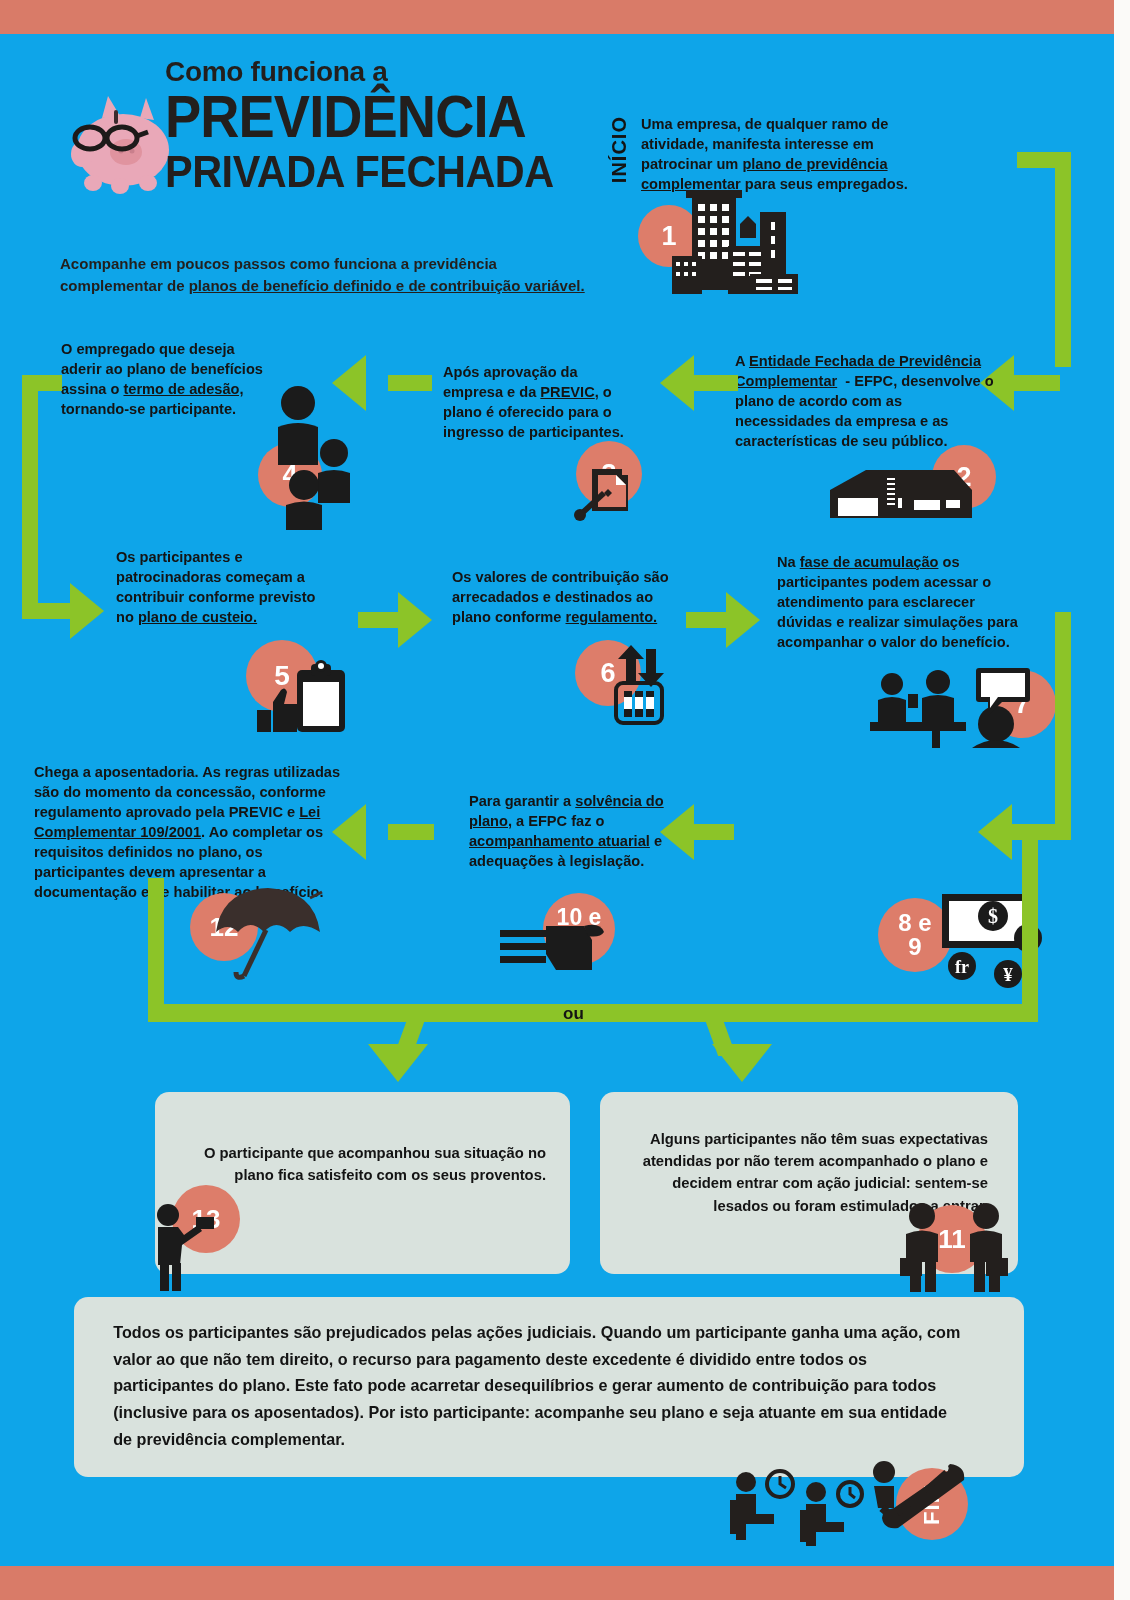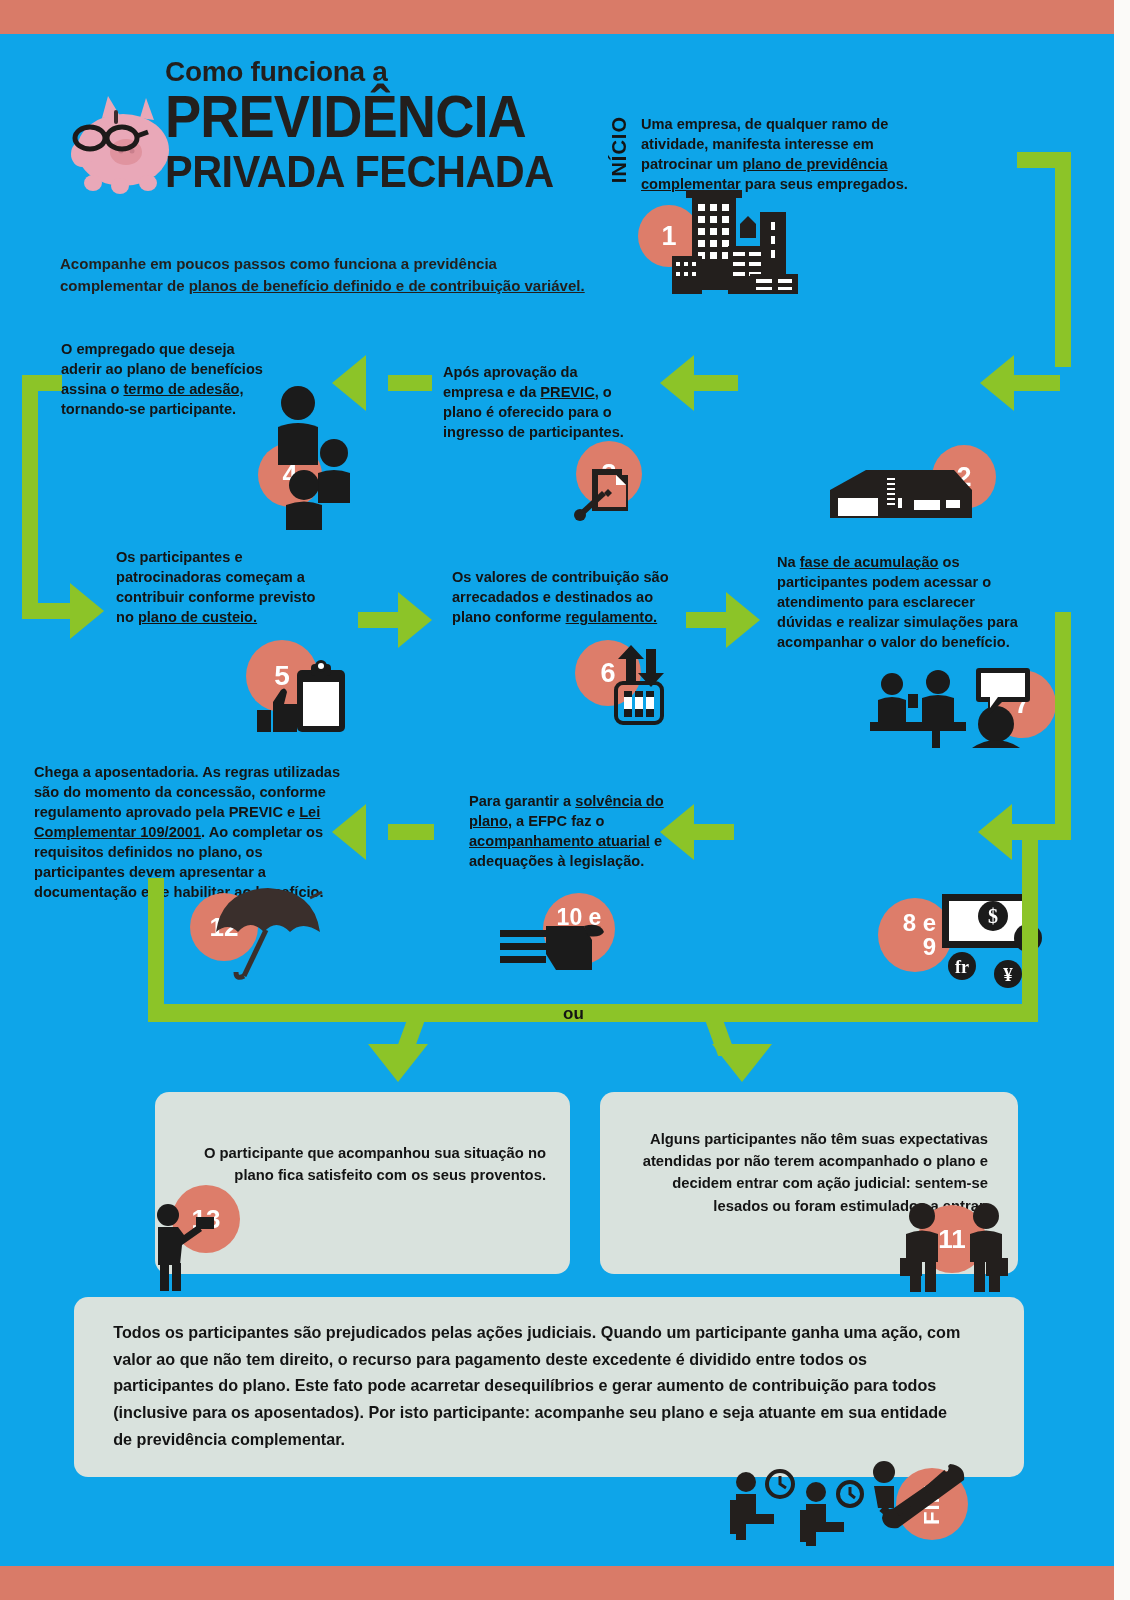--- a/index.html
+++ b/index.html
@@ -157,20 +157,23 @@
           <rect x="106" y="97" width="14" height="3"></rect>
         </g>
     </svg>
   </div>
 
   <div class="g" style="left:1017px;top:152px;width:54px;height:16px;"></div>
   <div class="g" style="left:1055px;top:152px;width:16px;height:215px;"></div>
   <div class="g" style="left:1010px;top:375px;width:50px;height:16px;"></div>
   <div class="arrow-l" style="left:980px;top:355px;"></div>
 
+  <div class="txt" style="left:735px;top:352px;width:262px;">
+    A <u>Entidade Fechada de Previdência Complementar</u> &nbsp;- EFPC, desenvolve o plano de acordo com as necessidades da empresa e as características de seu público.
+  </div>
   <div class="circle" style="left:932px;top:445px;width:64px;height:64px;font-size:27px;">2</div>
   <div class="icon" style="left:822px;top:468px;">
     <svg width="150" height="52" viewBox="0 0 150 52">
       <path d="M8 22 L44 2 L132 2 L150 22 Z" fill="#231f1d"></path>
       <rect x="8" y="22" width="142" height="28" fill="#231f1d"></rect>
       <rect x="16" y="30" width="40" height="18" fill="#fff"></rect>
       <rect x="64" y="30" width="16" height="10" fill="#fff"></rect>
       <rect x="92" y="32" width="26" height="10" fill="#fff"></rect>
       <rect x="124" y="32" width="14" height="8" fill="#fff"></rect>
       <rect x="62" y="6" width="14" height="44" fill="#231f1d"></rect>
@@ -289,21 +292,21 @@
       <path d="M118 36 L118 50 L132 36 Z" fill="#1b1b1b"></path>
       <rect x="111" y="7" width="44" height="24" fill="#fff"></rect>
       <path d="M120 31 L120 42 L128 31 Z" fill="#fff"></path>
     </svg>
   </div>
 
   <div class="g" style="left:1055px;top:612px;width:16px;height:228px;"></div>
   <div class="g" style="left:1010px;top:824px;width:52px;height:16px;"></div>
   <div class="arrow-l" style="left:978px;top:804px;"></div>
 
-  <div class="circle" style="left:878px;top:898px;width:74px;height:74px;font-size:24px;flex-direction:column;text-align:right;">
+  <div class="circle" style="left:878px;top:898px;width:74px;height:74px;font-size:24px;flex-direction:column;">
     <span style="white-space:normal;width:42px;">8 e 9</span>
   </div>
   <div class="icon" style="left:940px;top:892px;">
     <svg width="110" height="96" viewBox="0 0 110 96">
       <rect x="2" y="2" width="96" height="54" fill="#1b1b1b"></rect>
       <rect x="9" y="9" width="82" height="40" fill="#fff"></rect>
       <circle cx="53" cy="24" r="15" fill="#1b1b1b"></circle>
       <text x="53" y="31" font-size="20" font-family="Liberation Serif, serif" fill="#fff" text-anchor="middle" font-weight="bold">$</text>
       <circle cx="88" cy="46" r="14" fill="#1b1b1b"></circle>
       <text x="88" y="53" font-size="19" font-family="Liberation Serif, serif" fill="#fff" text-anchor="middle" font-weight="bold">£</text>

